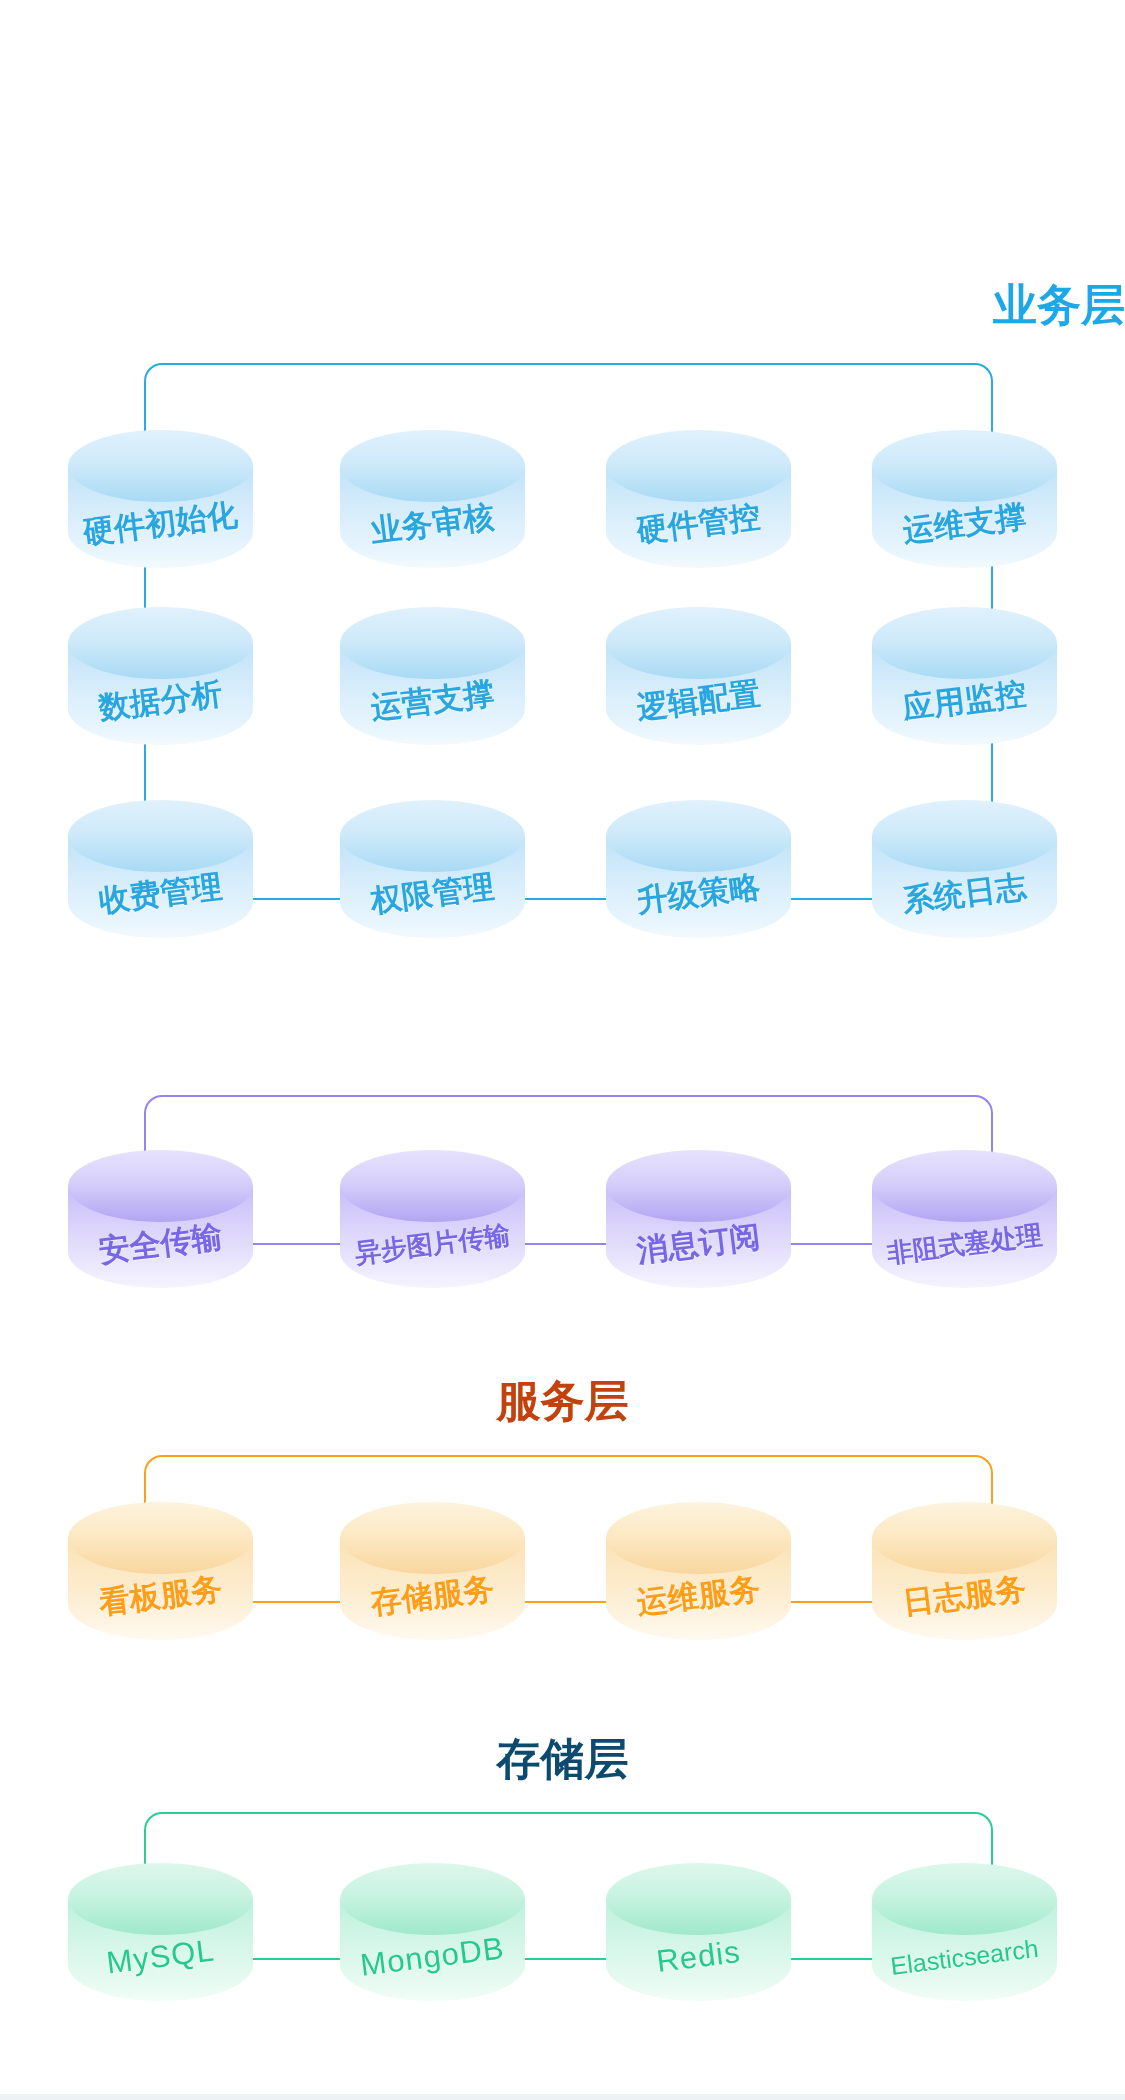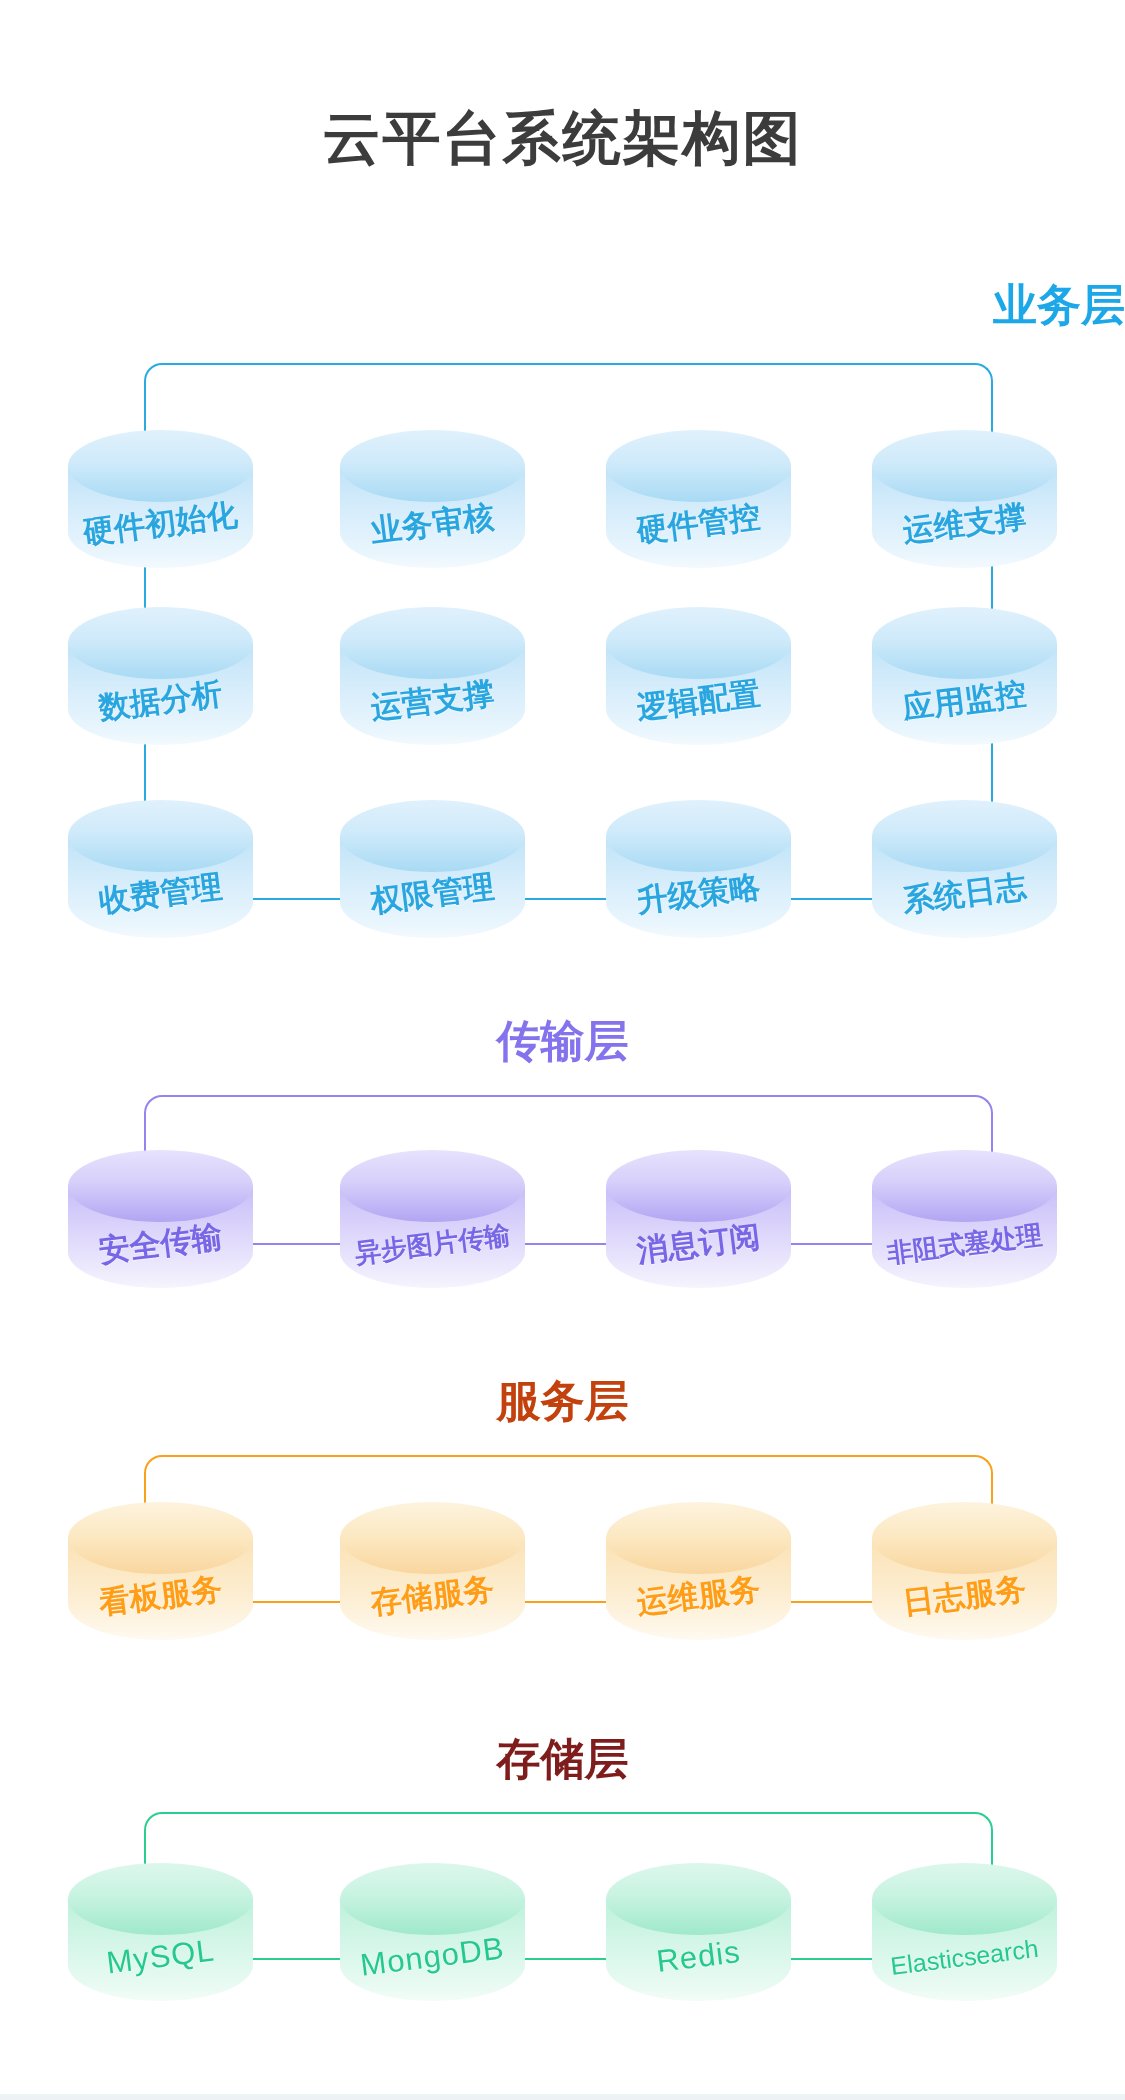--- a/index.html
+++ b/index.html
@@ -7,21 +7,21 @@
   .page{position:relative;width:1125px;height:2100px;background:#ffffff;overflow:hidden;margin:0 auto;}
 
   .title{position:absolute;top:100px;left:0;width:1125px;text-align:center;
          font-size:58px;font-weight:bold;color:#3c3c3c;letter-spacing:2px;z-index:3;margin:0;}
 
   .layer-heading{position:absolute;left:0;width:1125px;text-align:center;
                  font-size:44px;font-weight:bold;z-index:3;margin:0;}
   #lh-business{top:276px;color:#1ba7e8;text-align:right;}
   #lh-transport{top:1012px;color:#8573ee;}
   #lh-service{top:1372px;color:#c2410c;}
-  #lh-storage{top:1730px;color:#7f1d1d;}
+  #lh-storage{top:1730px;color:#0c4a6e;}
 
   
   .bracket{position:absolute;left:144px;width:845px;border:2px solid;border-bottom:none;
            border-radius:18px 18px 0 0;z-index:1;}
   #br-business{top:363px;height:510px;border-color:#29abe2;}
   #br-transport{top:1095px;height:66px;border-color:#9384f0;}
   #br-service{top:1455px;height:62px;border-color:#f9a11b;}
   #br-storage{top:1812px;height:62px;border-color:#2bce91;}
 
   
@@ -64,21 +64,20 @@
   .rb1{top:430px;} .rb2{top:607px;} .rb3{top:800px;}
   .rt{top:1150px;} .rs{top:1502px;} .rg{top:1863px;}
 
   .bottom-strip{position:absolute;left:0;bottom:0;width:1125px;height:6px;background:#edf3f5;z-index:1;}
 </style>
 </head>
 <body>
 
 <div class="page">
 
-  <h1 class="title">云平台系统架构图</h1>
 
   <h2 class="layer-heading" id="lh-business">业务层</h2>
   <div class="bracket" id="br-business"></div>
   <div class="hconn" id="hc-business"></div>
 
   <div class="cyl blue c1 rb1">
     <span class="cyl-label">硬件初始化</span>
   </div>
   <div class="cyl blue c2 rb1">
     <span class="cyl-label">业务审核</span>
@@ -109,21 +108,20 @@
   <div class="cyl blue c2 rb3">
     <span class="cyl-label">权限管理</span>
   </div>
   <div class="cyl blue c3 rb3">
     <span class="cyl-label">升级策略</span>
   </div>
   <div class="cyl blue c4 rb3">
     <span class="cyl-label">系统日志</span>
   </div>
 
-  <h2 class="layer-heading" id="lh-transport">传输层</h2>
   <div class="bracket" id="br-transport"></div>
   <div class="hconn" id="hc-transport"></div>
 
   <div class="cyl purple c1 rt">
     <span class="cyl-label">安全传输</span>
   </div>
   <div class="cyl purple small c2 rt">
     <span class="cyl-label">异步图片传输</span>
   </div>
   <div class="cyl purple c3 rt">

